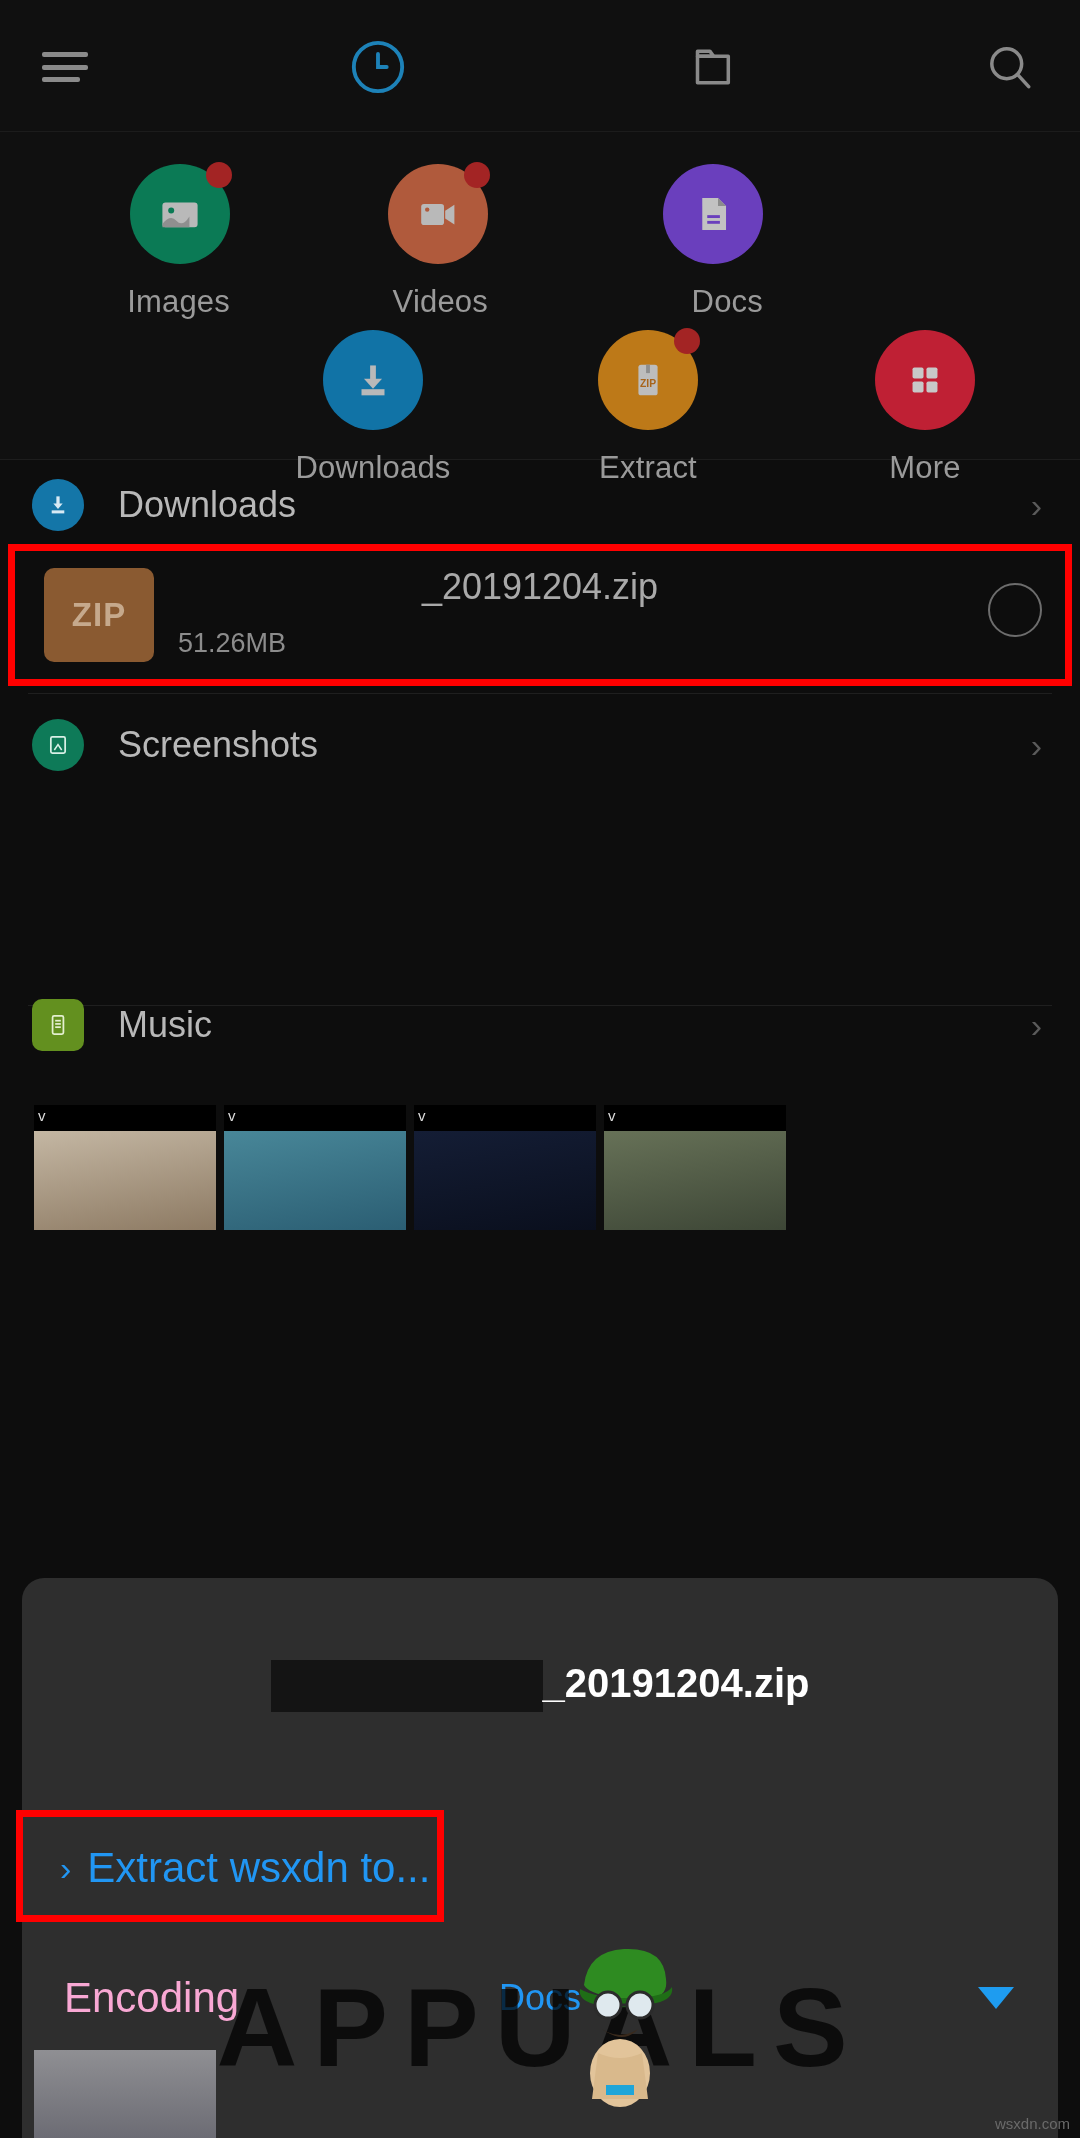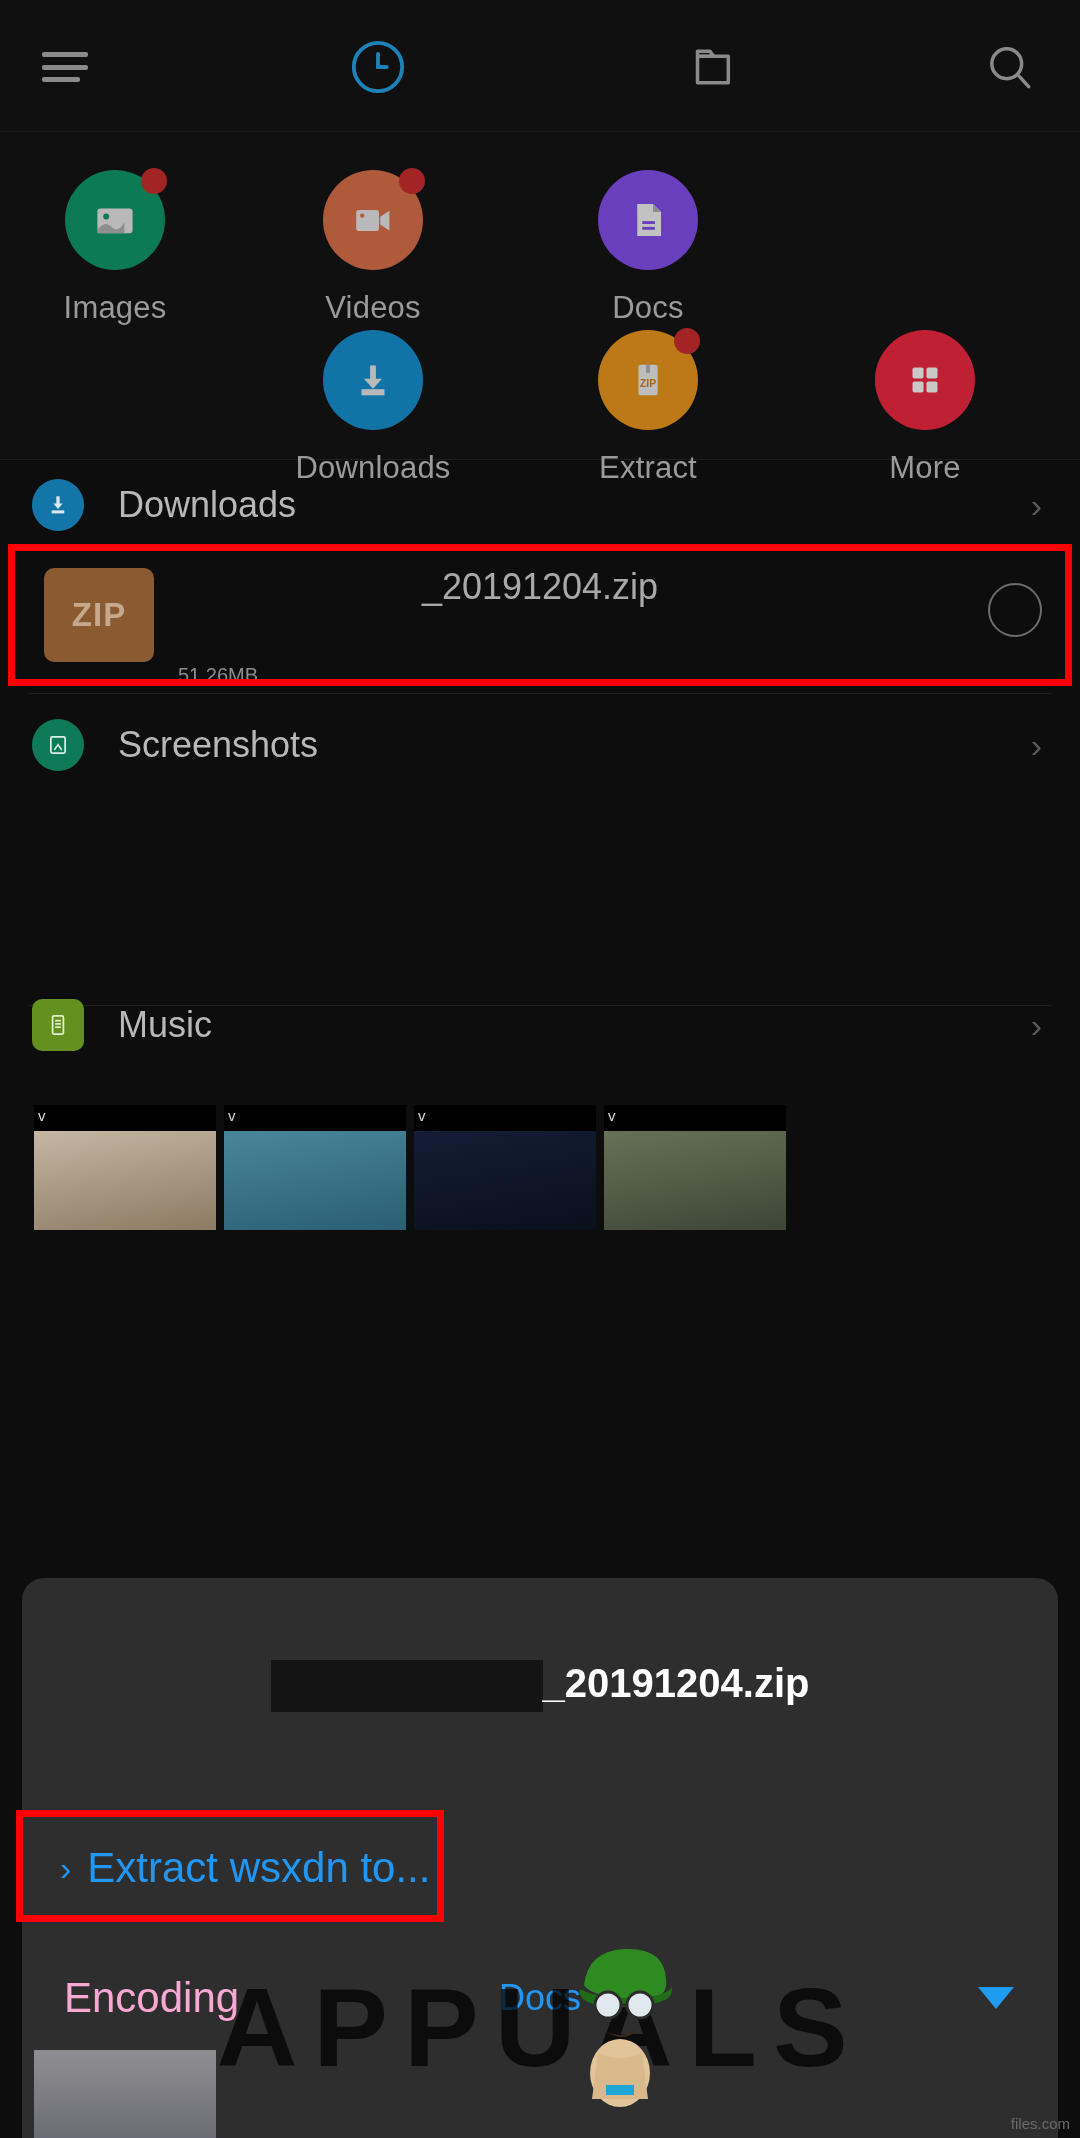--- a/index.html
+++ b/index.html
@@ -61,21 +61,21 @@
   }
   .cat-label {
     margin-top:20px;
     font-size:31px; color:#9a9a9a; letter-spacing:.2px;
     white-space:nowrap;
   }
   .cat-c0 { left:0px;   }
   .cat-c1 { left:258px; }
   .cat-c2 { left:533px; }
   .cat-c3 { left:810px; }
-  .cat-r0 { top:38px; }
+  .cat-r0 { top:32px;align-items:flex-end; }
   .cat-r1 { top:198px; }
 
   
   #list { position:absolute; left:0; top:460px; width:1080px; bottom:0; }
   .row {
     position:absolute; left:0; width:1080px;
     display:flex; align-items:center;
   }
   .row-div { position:absolute; left:28px; width:1024px; height:1px; background:#1f1f1f; }
 
@@ -109,21 +109,21 @@
     background:#8a5a31;
     display:flex; align-items:center; justify-content:center;
     font-size:33px; font-weight:bold; color:#c6a98c; letter-spacing:1px;
   }
   #zip-name {
     position:absolute; left:0; top:16px; width:1080px;
     text-align:center; font-size:36px; color:#a9a9a9;
   }
   #zip-size {
     position:absolute; left:178px; top:78px;
-    font-size:20px; color:#8c8c8c;margin-top:36px;
+    font-size:27px; color:#8c8c8c;
   }
   #zip-check {
     position:absolute; right:38px; top:33px;
     width:54px; height:54px; border-radius:50%;
     border:2px solid #6d6d6d;
   }
 
   
   #thumbstrip {
     position:absolute; left:0; top:645px;
@@ -427,15 +427,15 @@
     <ellipse cx="62" cy="140" rx="30" ry="34" fill="#e2c49a"></ellipse>
     <path d="M26 52 q4-34 40-36 q40-2 42 30 q2 16 -12 18 q-22 4 -42 0 q-24 -4 -28 -12 z" fill="#2e8b21"></path>
     <path d="M22 56 q18 10 52 9 q34 -1 40 -11 q2 12 -16 16 q-34 8 -62 1 q-16 -4 -14 -15 z" fill="#1f6e16"></path>
     <circle cx="50" cy="72" r="13" fill="#dfe9ee" stroke="#2b2b2b" stroke-width="3"></circle>
     <circle cx="82" cy="72" r="13" fill="#dfe9ee" stroke="#2b2b2b" stroke-width="3"></circle>
     <line x1="63" y1="72" x2="69" y2="72" stroke="#2b2b2b" stroke-width="3"></line>
     <path d="M44 96 q18 12 36 0 q-14 16 -36 0 z" fill="#3a2a1c"></path>
     <path d="M40 120 q22 10 44 0 l6 46 h-56 z" fill="#d9b98c"></path>
     <rect x="48" y="152" width="28" height="10" fill="#1fa5d8"></rect>
   </svg>
-  <div id="wm-url">files.com</div>
+  <div id="wm-url">wsxdn.com</div>
 
 </div>
 
 </body></html>

